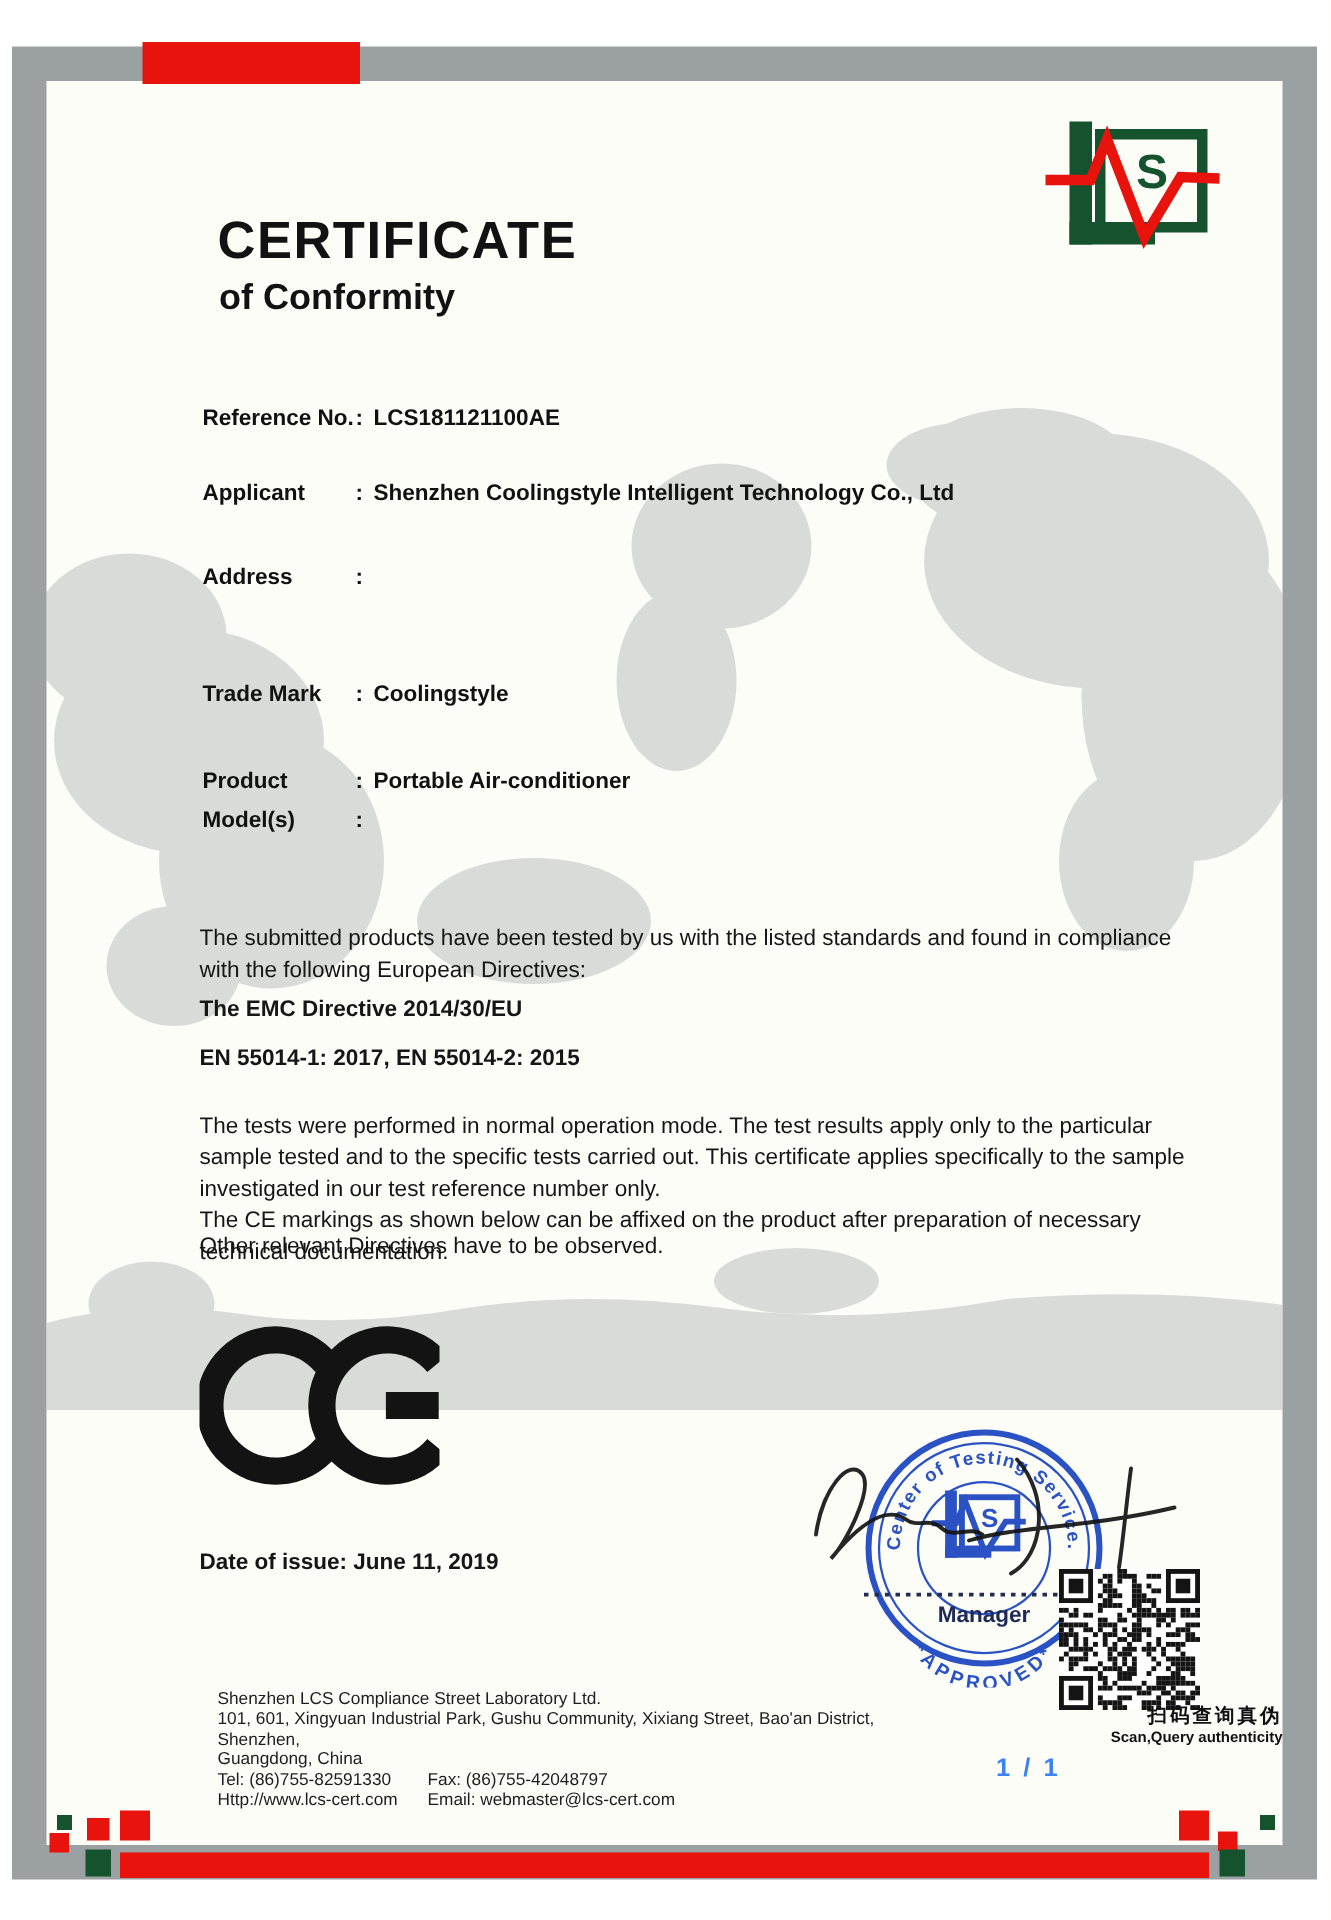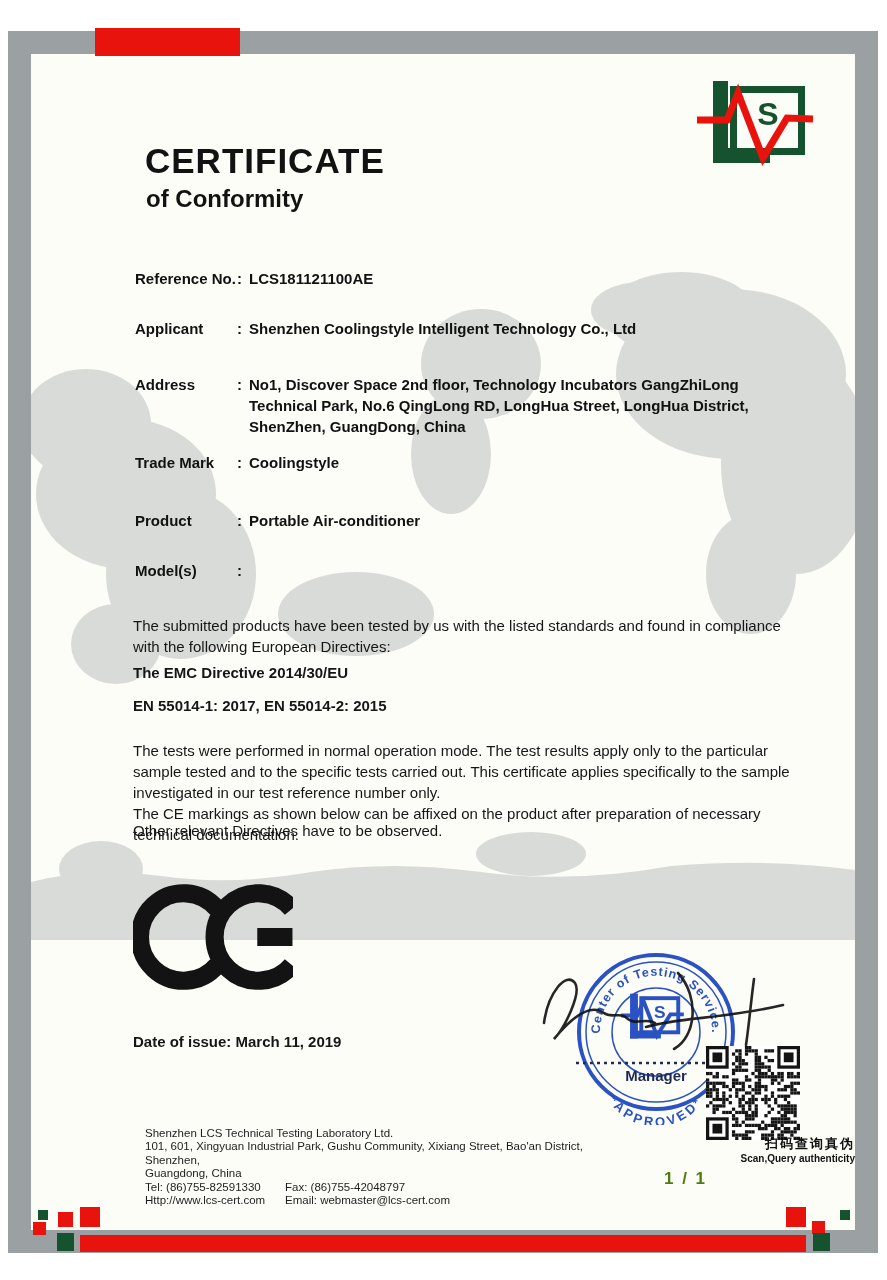--- a/index.html
+++ b/index.html
@@ -19,21 +19,21 @@
   .subtitle{left:146px;top:185px;font-size:24px;font-weight:bold;color:#121212;}
   
   .frow{position:absolute;left:135px;display:grid;grid-template-columns:102px 12px 532px;font-size:15px;font-weight:bold;line-height:21px;color:#111;}
   
   .para{position:absolute;left:133px;width:660px;font-size:15px;line-height:21px;color:#161616;}
   .bold{font-weight:bold;}
   .date-line{left:133px;top:1033px;font-size:15px;font-weight:bold;}
   
   .footer{left:145px;top:1127px;width:470px;font-size:11.5px;line-height:13.4px;color:#1d1d1d;}
   .footer .cols{display:grid;grid-template-columns:140px auto;}
-  .pagenum{left:664px;top:1169px;font-size:17px;font-weight:bold;letter-spacing:2px;color:#4d7c0f;}
+  .pagenum{left:664px;top:1169px;font-size:17px;font-weight:bold;letter-spacing:2px;color:#3b82f6;}
   .qr-caption{left:655px;top:1135px;width:200px;text-align:right;color:#111;}
   .qr-caption .zh{font-size:13px;font-weight:bold;letter-spacing:2px;}
   .qr-caption .en{font-size:10px;font-weight:bold;margin-top:0;}
   svg text{font-family:"Liberation Sans",sans-serif;}
 </style>
 </head>
 <body>
 
 <div class="abs paper"></div>
 
@@ -88,53 +88,52 @@
   <span>LCS181121100AE</span>
 </div>
 <div class="frow" style="top:318px">
   <span>Applicant</span>
   <span>:</span>
   <span>Shenzhen Coolingstyle Intelligent Technology Co., Ltd</span>
 </div>
 <div class="frow" style="top:374px">
   <span>Address</span>
   <span>:</span>
-  <span>No1, Discover Space 2nd floor, Technology Incubators GangZhiLong Technical Park, No.6 QingLong RD, LongHua Street, LongHua District, ShenZhen, GuangDong, China</span>
 </div>
 <div class="frow" style="top:452px">
   <span>Trade Mark</span>
   <span>:</span>
   <span>Coolingstyle</span>
 </div>
 <div class="frow" style="top:510px">
   <span>Product</span>
   <span>:</span>
   <span>Portable Air-conditioner</span>
 </div>
-<div class="frow" style="top:560px">
+<div class="frow" style="top:536px">
   <span>Model(s)</span>
   <span>:</span>
 </div>
 
 <div class="para" style="top:615px">The submitted products have been tested by us with the listed standards and found in compliance with the following European Directives:</div>
 <div class="para bold" style="top:662px">The EMC Directive 2014/30/EU</div>
 <div class="para bold" style="top:695px">EN 55014-1: 2017, EN 55014-2: 2015</div>
 <div class="para" style="top:740px">The tests were performed in normal operation mode. The test results apply only to the particular sample tested and to the specific tests carried out. This certificate applies specifically to the sample investigated in our test reference number only.</div>
 <div class="para" style="top:803px">The CE markings as shown below can be affixed on the product after preparation of necessary technical documentation.</div>
 <div class="para" style="top:820px">Other relevant Directives have to be observed.</div>
 
 <svg class="abs" style="left:133px;top:878px;" width="160" height="118" viewBox="0 0 300 220">
   <g fill="none" stroke="#131313" stroke-width="34">
     <path d="M157.8,57.3 A82,82 0 1 0 157.8,162.7"></path>
     <path d="M297.8,57.3 A82,82 0 1 0 297.8,162.7"></path>
     <path d="M233,110 H299"></path>
   </g>
 </svg>
 
-<div class="abs date-line">Date of issue: March 11, 2019</div>
+<div class="abs date-line">Date of issue: June 11, 2019</div>
 
 <svg class="abs" style="left:528px;top:945px;" width="270" height="180" viewBox="0 0 270 180">
   <g fill="none" stroke="#2a52c4">
     <circle cx="128" cy="87" r="77" stroke-width="4"></circle>
     <circle cx="128" cy="87" r="70" stroke-width="1.5"></circle>
     <circle cx="128" cy="87" r="44" stroke-width="1.5"></circle>
   </g>
   <defs>
     <path id="arcTop" d="M72.9,96.7 A56,56 0 1 1 183.1,96.7"></path>
     <path id="arcBot" d="M75.4,106.2 A56,56 0 1 0 180.6,106.2"></path>
@@ -498,21 +497,21 @@
     <rect x="3.2413793103448274" y="74.55172413793103" width="16.206896551724135" height="16.206896551724135" fill="#ffffff"></rect>
     <rect x="6.482758620689655" y="77.79310344827586" width="9.724137931034482" height="9.724137931034482" fill="#141414"></rect>
   </svg>
 
 <div class="abs qr-caption">
   <div class="zh">扫码查询真伪</div>
   <div class="en">Scan,Query authenticity</div>
 </div>
 
 <div class="abs footer">
-  <div>Shenzhen LCS Technical Testing Laboratory Ltd.</div>
+  <div>Shenzhen LCS Compliance Street Laboratory Ltd.</div>
   <div>101, 601, Xingyuan Industrial Park, Gushu Community, Xixiang Street, Bao'an District, Shenzhen,</div>
   <div>Guangdong, China</div>
   <div class="cols">
     <span>Tel: (86)755-82591330</span>
     <span>Fax: (86)755-42048797</span>
   </div>
   <div class="cols">
     <span>Http://www.lcs-cert.com</span>
     <span>Email: webmaster@lcs-cert.com</span>
   </div>

